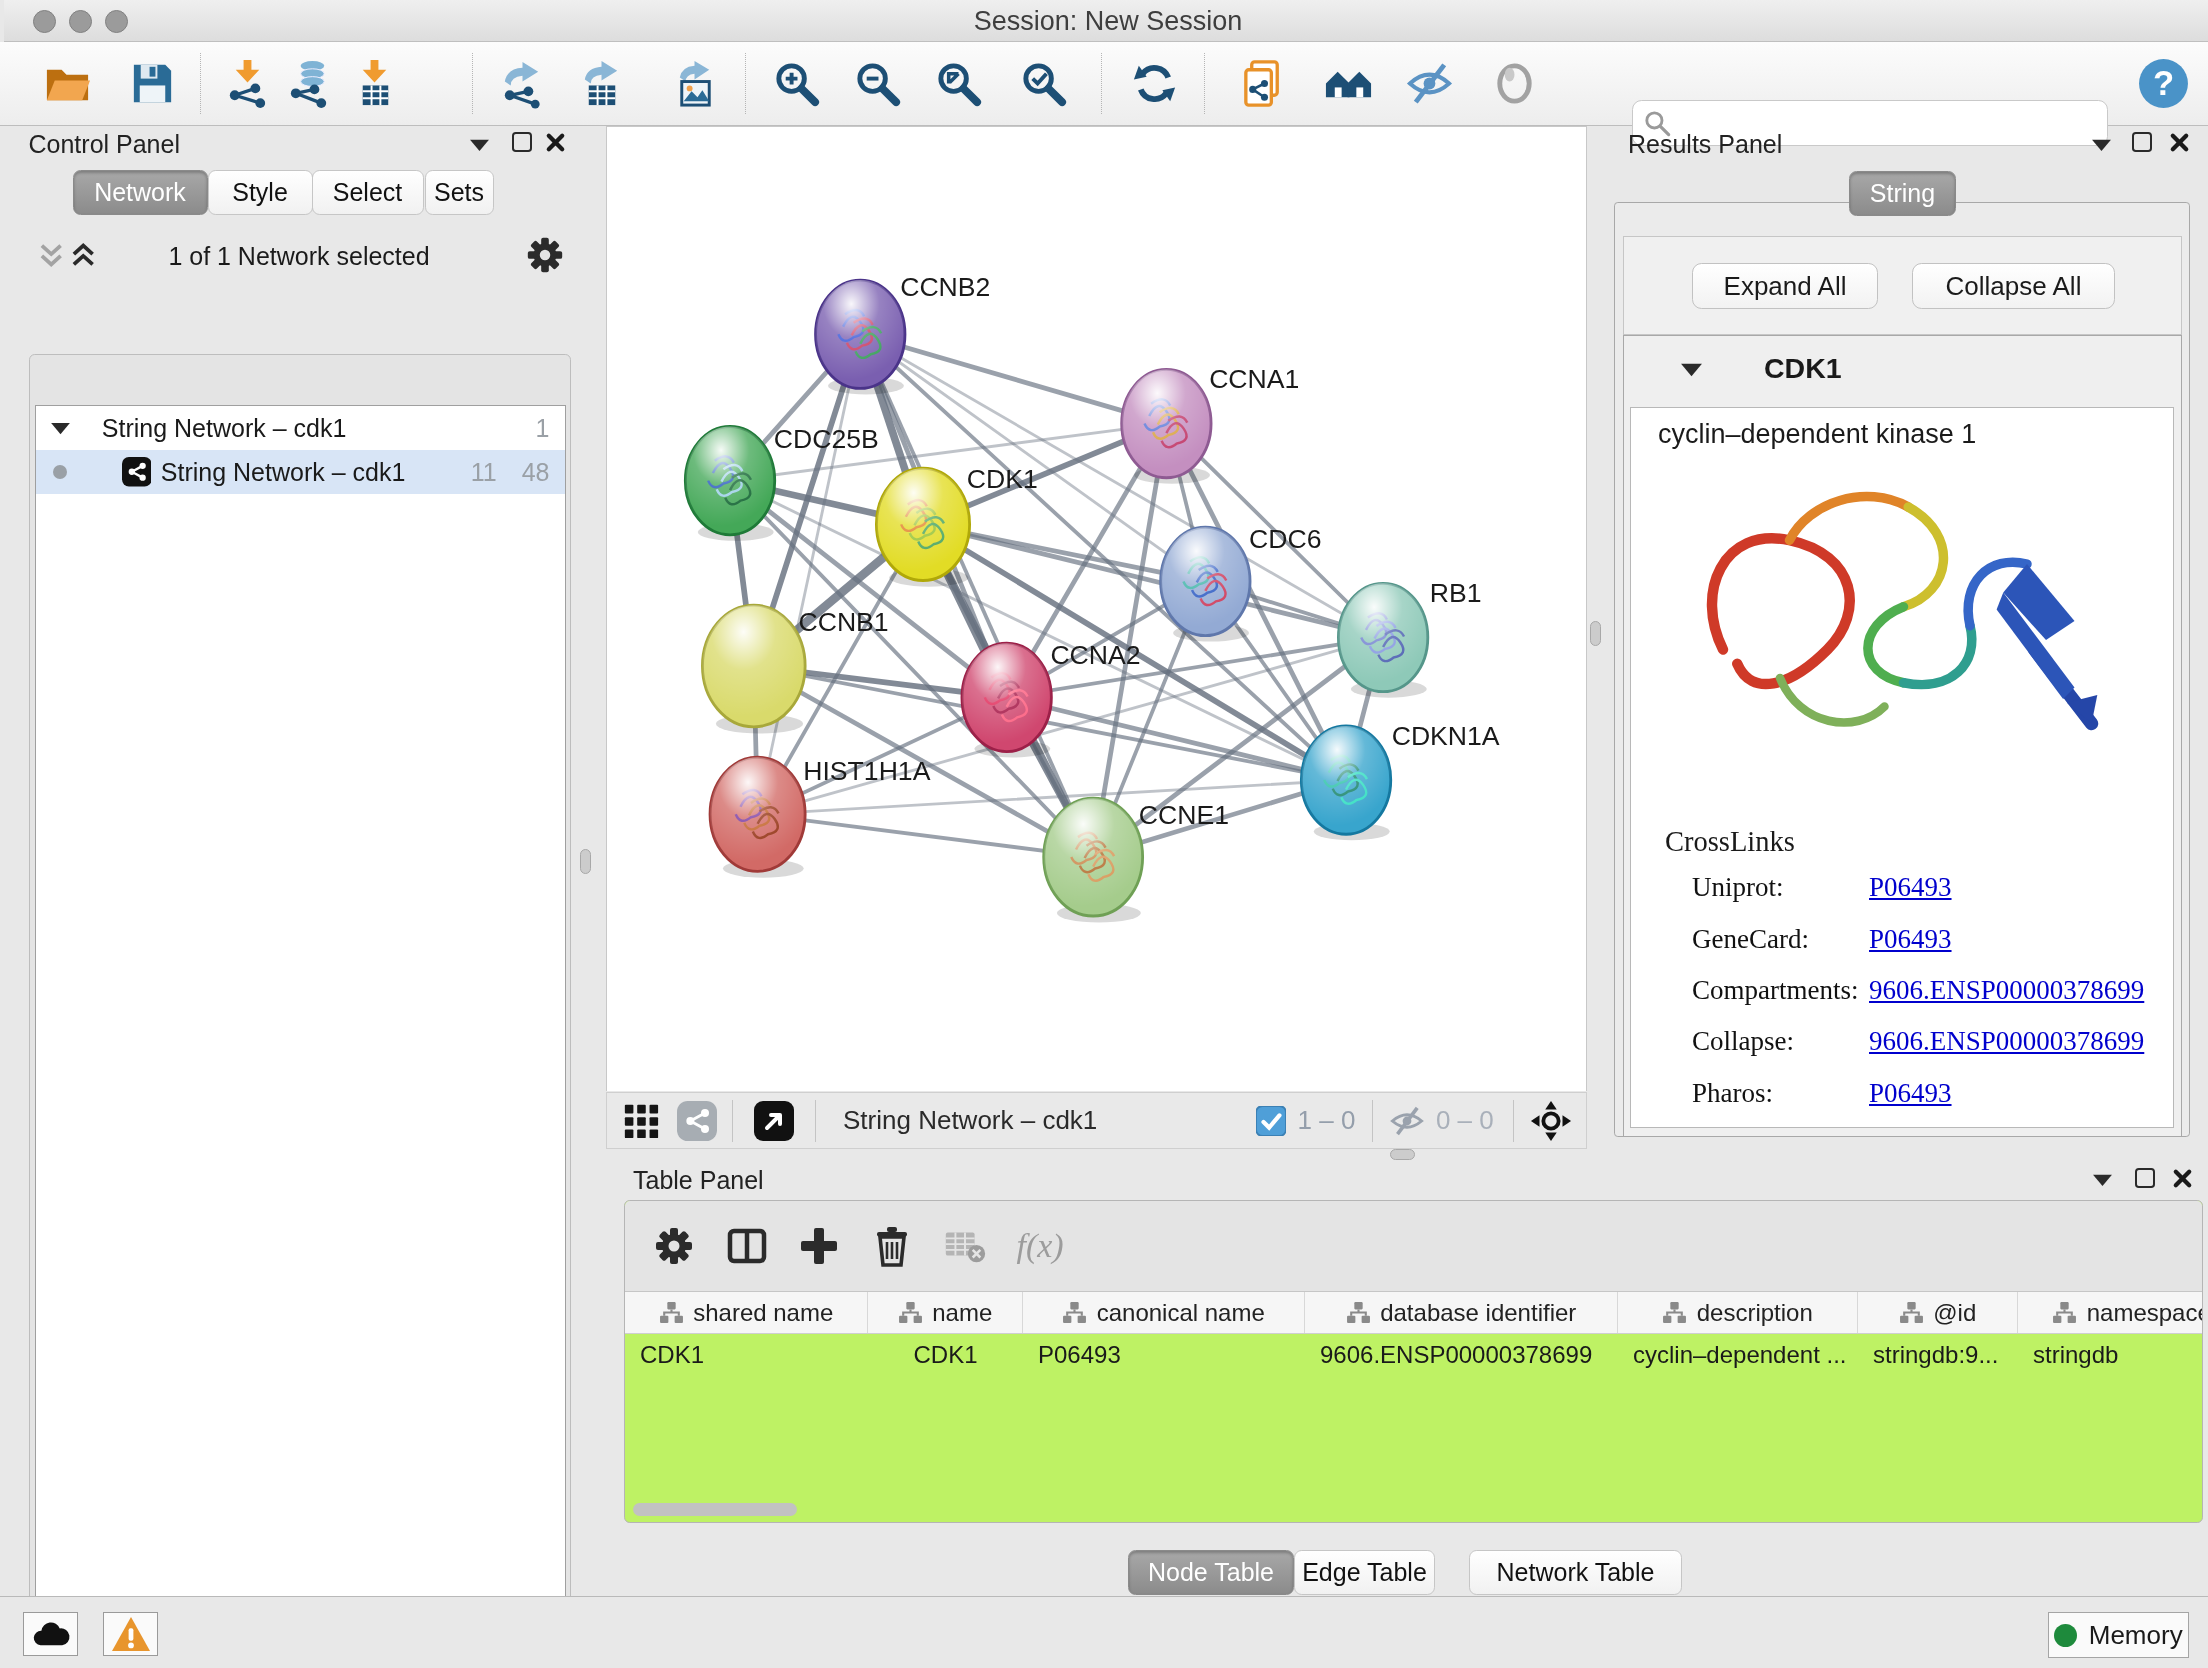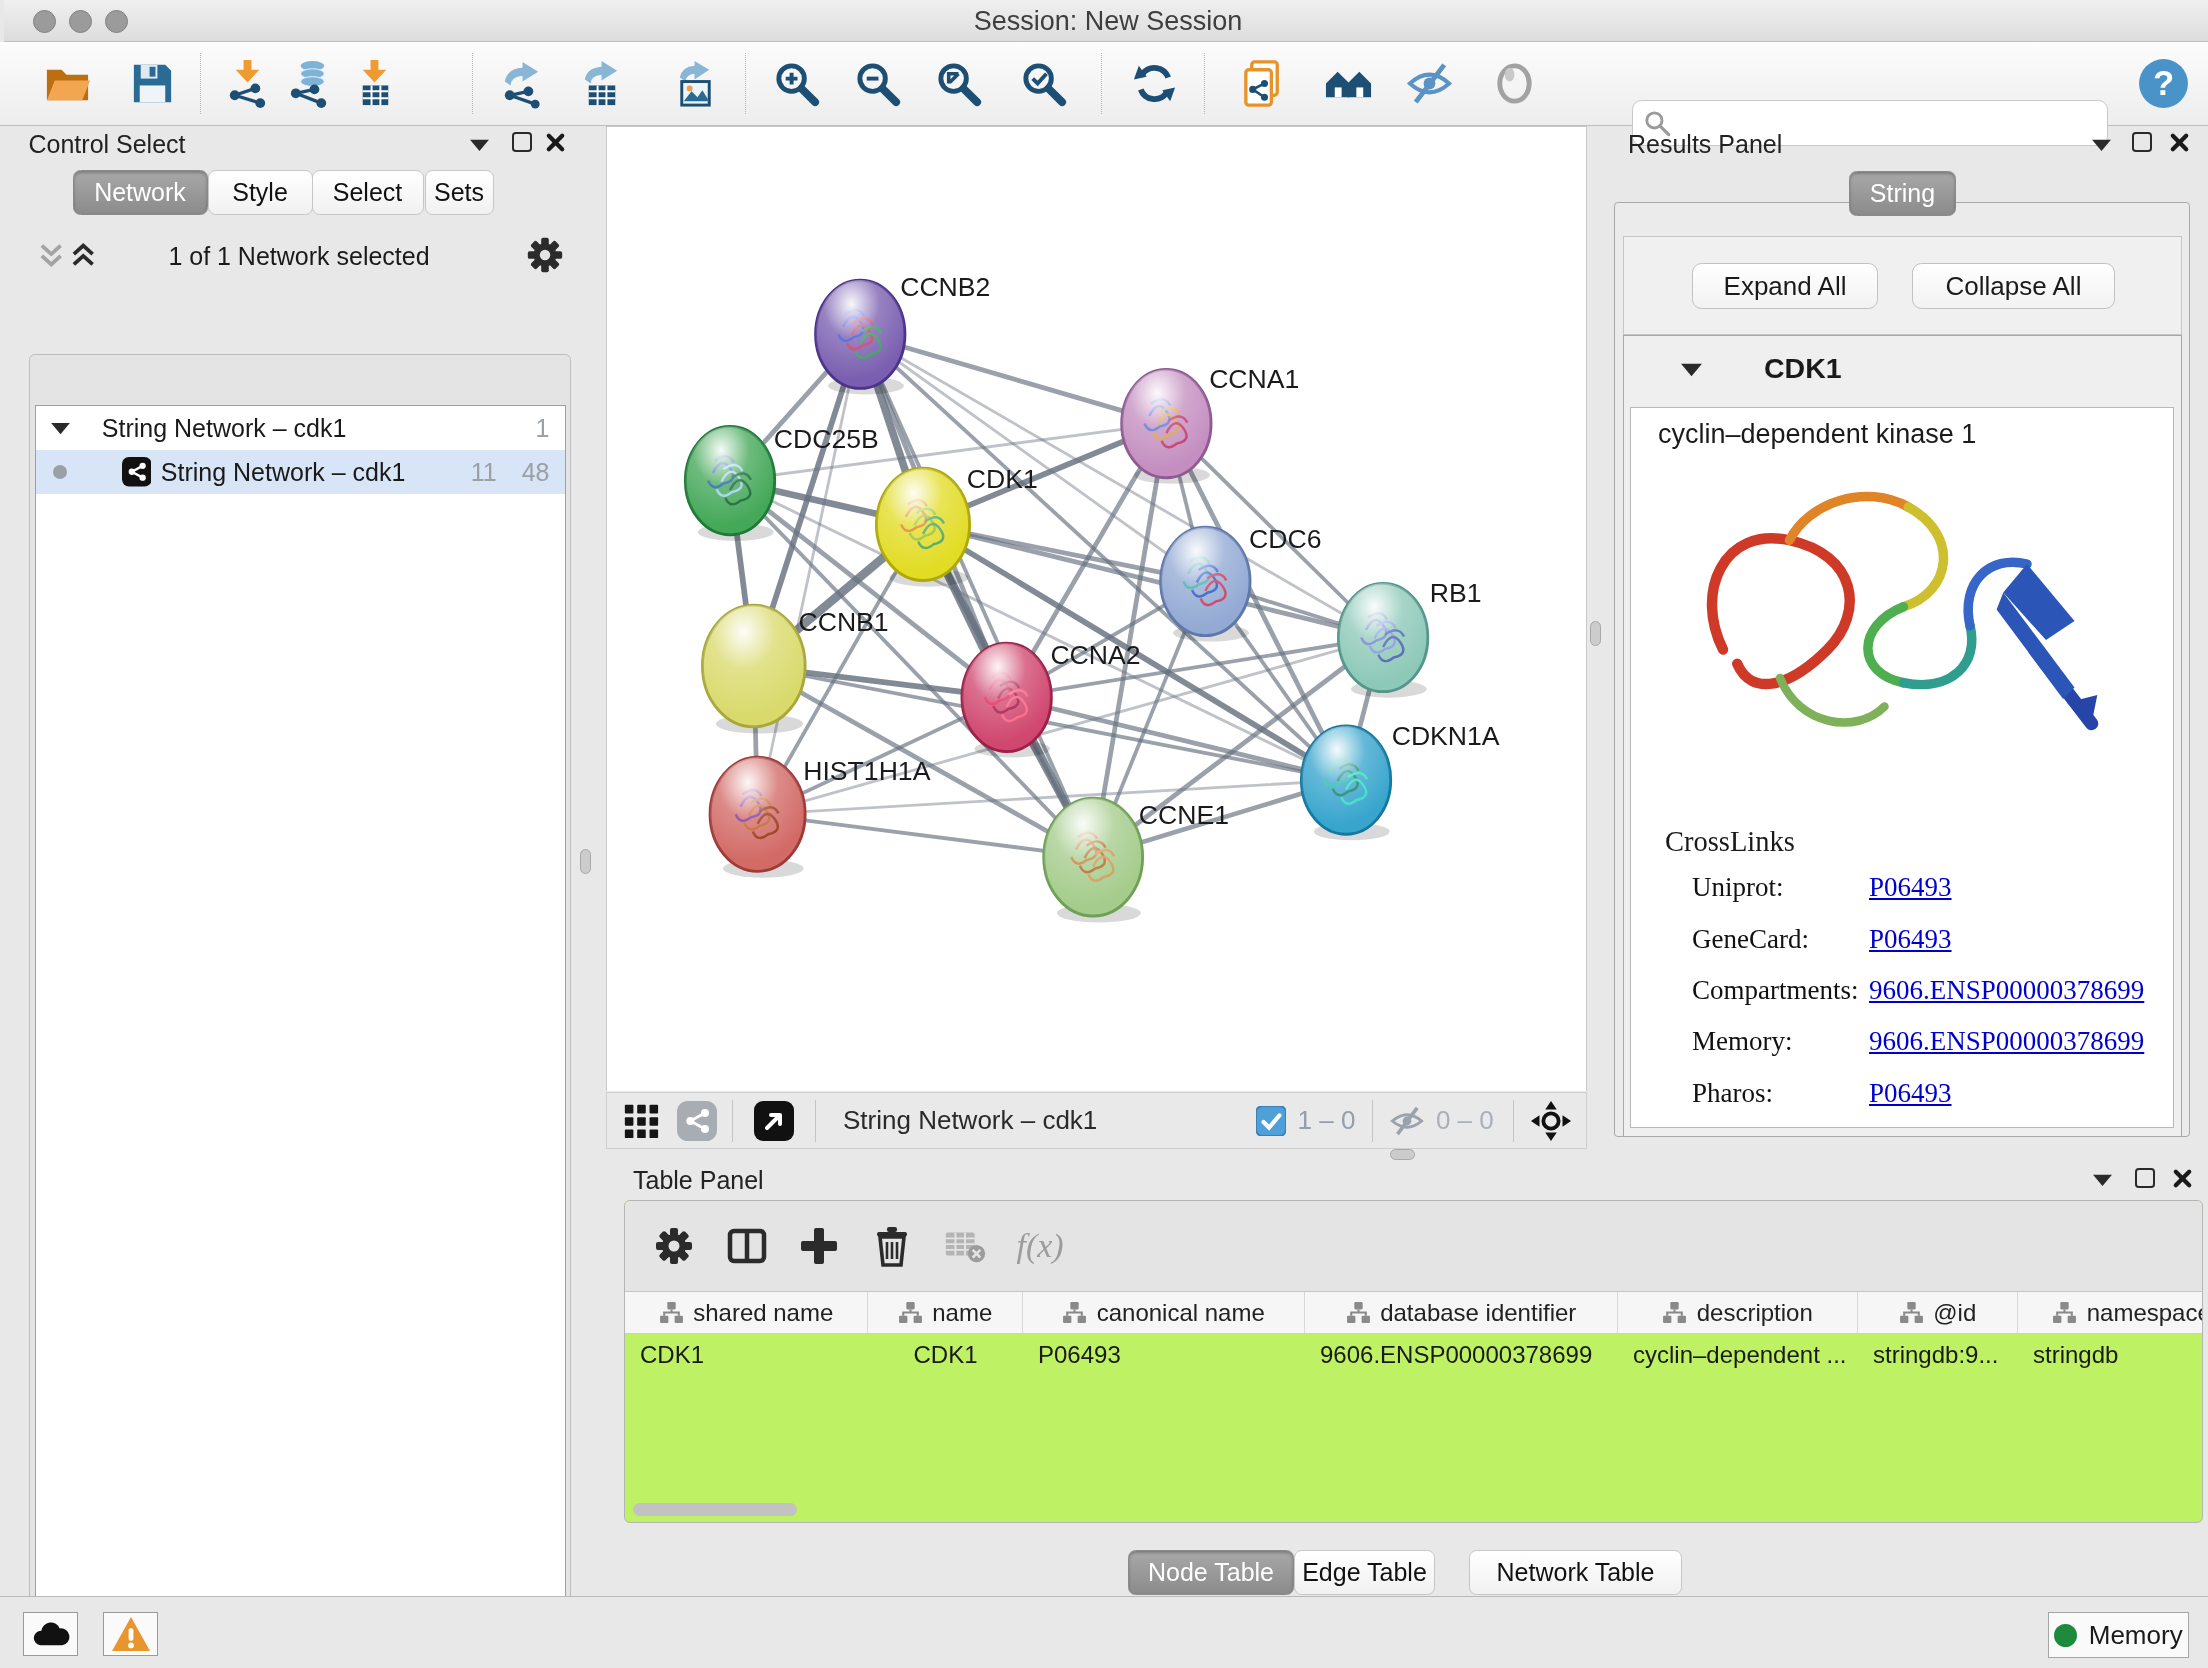--- a/index.html
+++ b/index.html
@@ -229,21 +229,21 @@
   </div>
   <div class="tbtn abs" style="left:2136px">
     <svg width="53" height="53" viewBox="0 0 52 52">
         <circle cx="26" cy="26" r="24" fill="#4a93c8"></circle>
         <text x="26" y="37" text-anchor="middle" font-size="34" font-weight="bold" fill="#ffffff" font-family="Liberation Sans, sans-serif">?</text>
       </svg>
   </div>
 </div>
 
 <div id="control-panel" class="abs">
-  <span class="panel-title abs" style="left:19px;top:3.8px">Control Select</span>
+  <span class="panel-title abs" style="left:19px;top:3.8px">Control Panel</span>
   <div class="pbtn abs" style="left:457px;top:9.5px">
     <svg width="25" height="17" viewBox="0 0 26 18">
         <polygon points="3,4 23,4 13,16" fill="#2a2a2a"></polygon>
       </svg>
   </div>
   <div class="float-glyph abs" style="left:502px;top:5.7px"></div>
   <div class="pbtn abs" style="left:535px;top:5.7px">
     <svg width="21" height="21" viewBox="0 0 22 22">
         <path d="M4 4l14 14M18 4L4 18" stroke="#1a1a1a" stroke-width="4.5" stroke-linecap="round"></path>
       </svg>
@@ -592,21 +592,21 @@
   </div>
   <div class="abs serif" style="left:61px;top:516px">
     <span class="xlabel serif abs" style="left:0;top:0">GeneCard:</span>
     <a class="xlink serif abs" style="left:177px;top:0">P06493</a>
   </div>
   <div class="abs serif" style="left:61px;top:567px">
     <span class="xlabel serif abs" style="left:0;top:0">Compartments:</span>
     <a class="xlink serif abs" style="left:177px;top:0">9606.ENSP00000378699</a>
   </div>
   <div class="abs serif" style="left:61px;top:618px">
-    <span class="xlabel serif abs" style="left:0;top:0">Memory:</span>
+    <span class="xlabel serif abs" style="left:0;top:0">Collapse:</span>
     <a class="xlink serif abs" style="left:177px;top:0">9606.ENSP00000378699</a>
   </div>
   <div class="abs serif" style="left:61px;top:670px">
     <span class="xlabel serif abs" style="left:0;top:0">Pharos:</span>
     <a class="xlink serif abs" style="left:177px;top:0">P06493</a>
   </div>
 </div>
 
 <div id="table-panel-header" class="abs">
   <span class="panel-title abs" style="left:27px;top:7.6px">Table Panel</span>

